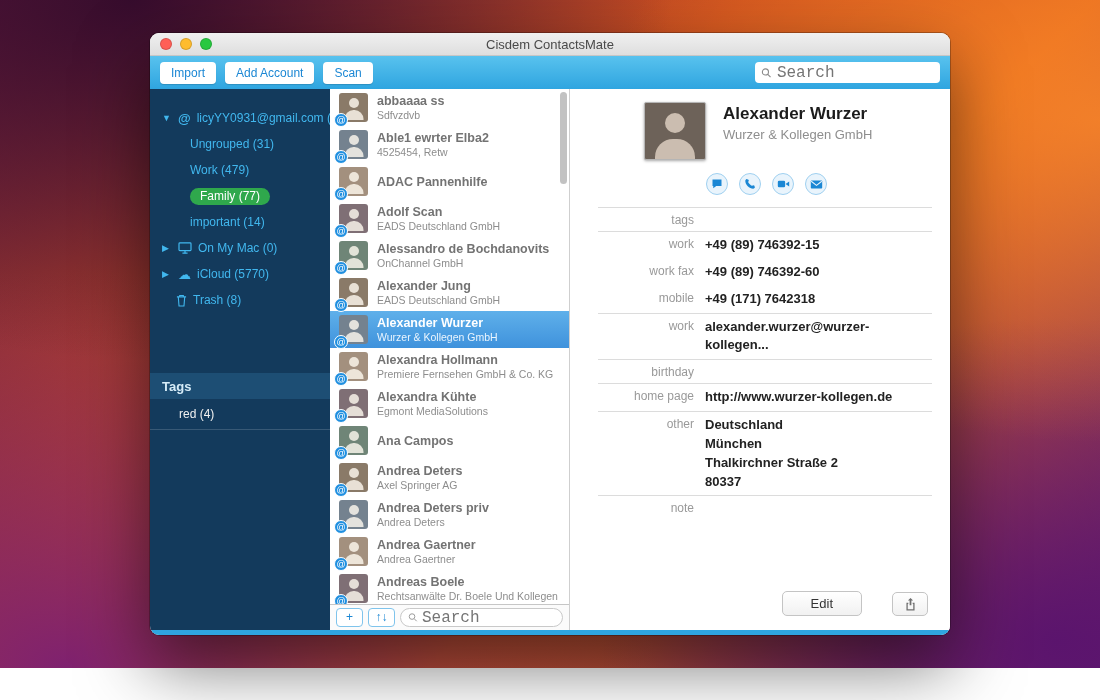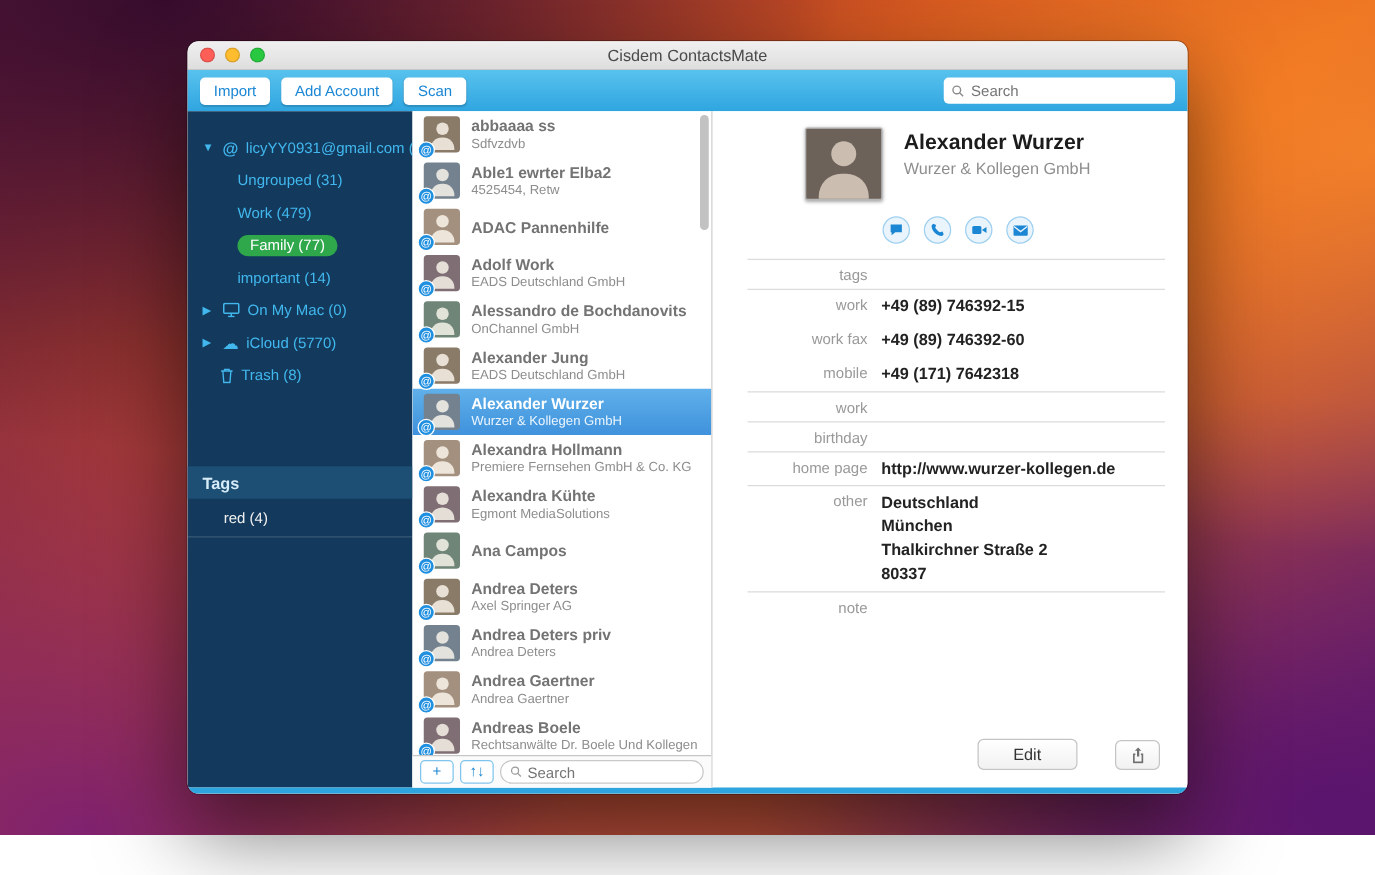--- a/index.html
+++ b/index.html
@@ -32,22 +32,22 @@
   .light.red{ background:#ff5f57; } .light.yellow{ background:#febc2e; } .light.green{ background:#28c840; }
   .title { font-size:13px; color:#4a4a4a; }
 
   
   .toolbar { height:33px; flex:none; background:linear-gradient(#58c2ee,#2fa5e0);
     display:flex; align-items:center; padding:0 10px; gap:9px; }
   .tbtn { background:#fff; color:#1b87d4; font-size:12px; border:none; border-radius:4px;
     padding:4px 11px; cursor:pointer; font-family:inherit; box-shadow:0 1px 1px rgba(0,0,0,.15); }
   .tb-search { margin-left:auto; background:#fff; border-radius:4px; height:21px; width:185px;
     display:flex; align-items:center; padding:0 6px; gap:5px; }
-  .tb-search input, .fsearch input { border:none; outline:none; font-size:12px; width:100%;
-    font-family:Liberation Sans, sans-serif; color:#333; background:transparent; }
+  .tb-search input, .fsearch input { border:none; outline:none; font-size:16px; width:100%;
+    font-family:Liberation Mono, monospace; color:#333; background:transparent; }
 
   .main { flex:1; display:flex; min-height:0; }
 
   
   .sidebar { width:180px; flex:none; background:#133a5c; color:#41b7ee; font-size:12px;
     display:flex; flex-direction:column; padding-top:16px; }
   .side-row { display:flex; align-items:center; gap:6px; height:26px; padding-left:12px;
     white-space:nowrap; cursor:pointer; }
   .side-sub { padding-left:40px; }
   .side-trash { padding-left:26px; }
@@ -226,21 +226,21 @@
                 <span class="nm">ADAC Pannenhilfe</span>
 
               </div>
             </div>
 
             <div class="crow">
               <div class="avatar">
                 <span class="badge">@</span>
               </div>
               <div class="ctxt">
-                <span class="nm">Adolf Work</span>
+                <span class="nm">Adolf Scan</span>
                 <span class="sb">EADS Deutschland GmbH</span>
               </div>
             </div>
 
             <div class="crow">
               <div class="avatar">
                 <span class="badge">@</span>
               </div>
               <div class="ctxt">
                 <span class="nm">Alessandro de Bochdanovits</span>
@@ -401,20 +401,21 @@
               <span class="fvalue">+49 (89) 746392-60</span>
             </div>
 
             <div class="frow sep">
               <span class="flabel">mobile</span>
               <span class="fvalue">+49 (171) 7642318</span>
             </div>
 
             <div class="frow sep">
               <span class="flabel">work</span>
+              <span class="fvalue">alexander.wurzer@wurzer-kollegen...</span>
             </div>
 
             <div class="frow sep">
               <span class="flabel">birthday</span>
 
             </div>
 
             <div class="frow sep">
               <span class="flabel">home page</span>
               <span class="fvalue">http://www.wurzer-kollegen.de</span>

